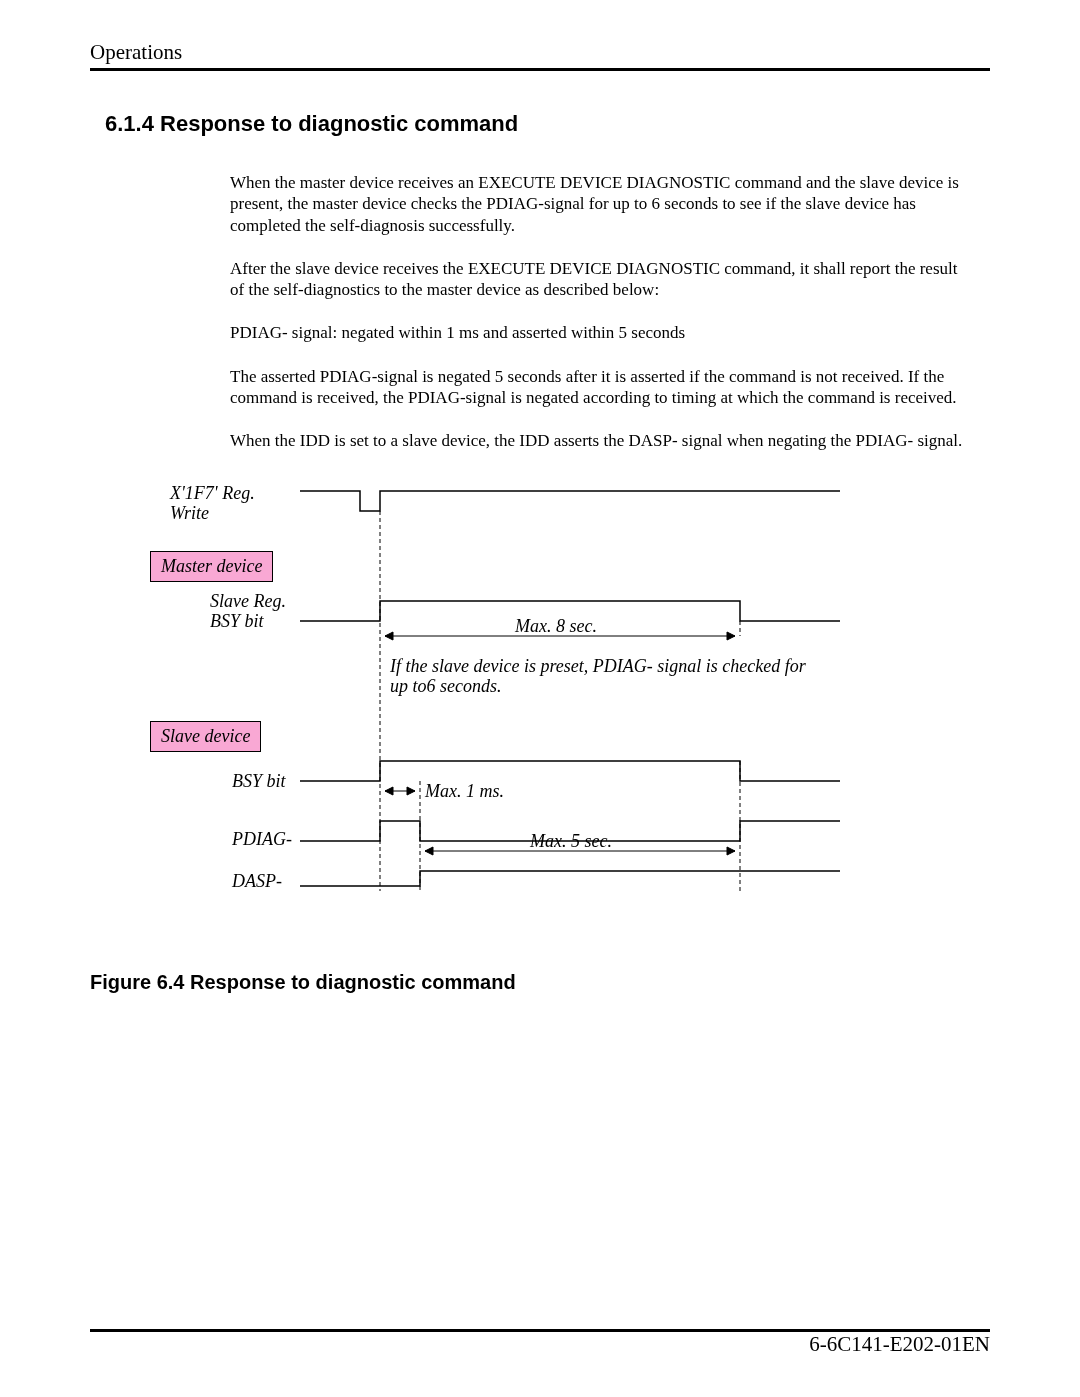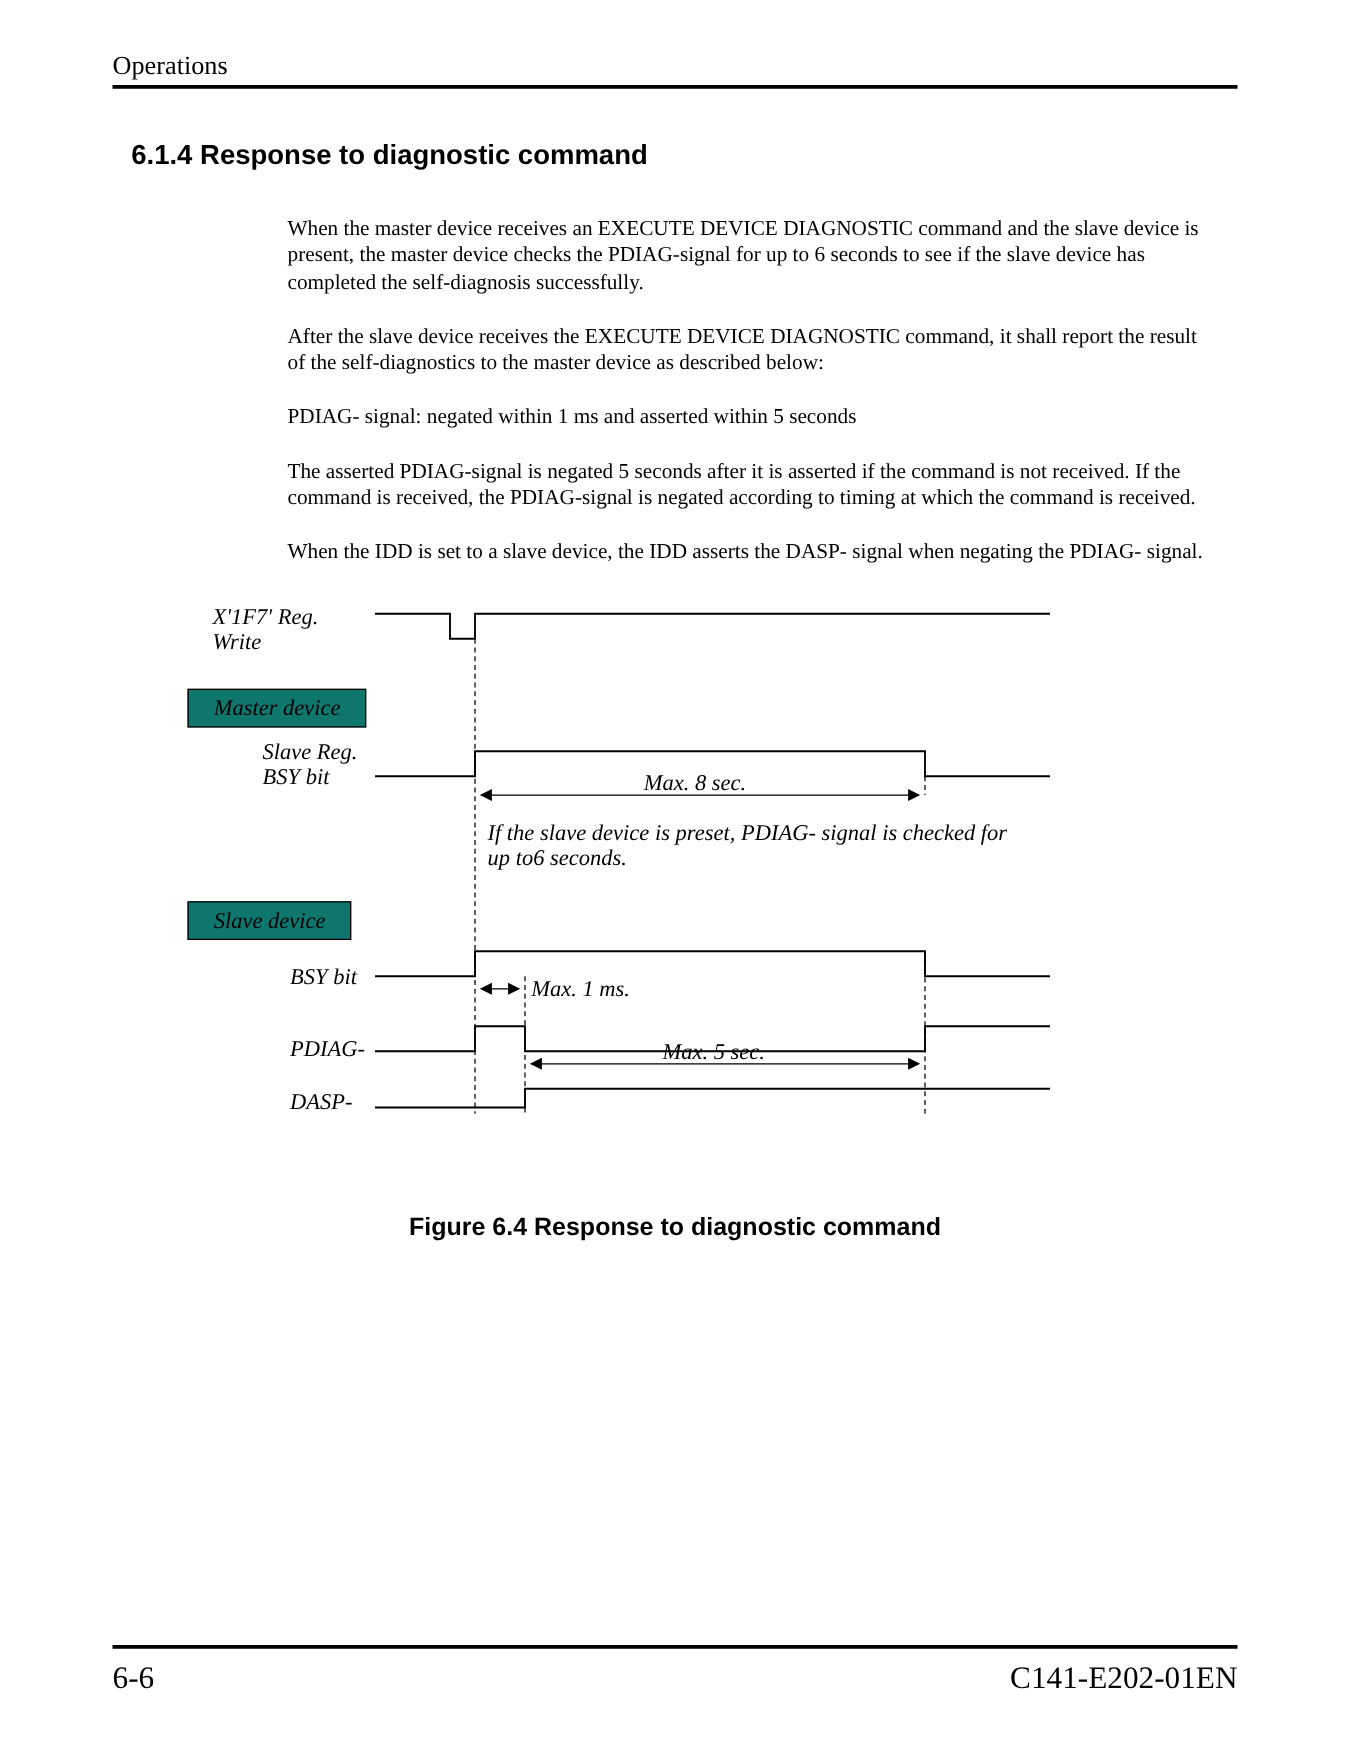--- a/index.html
+++ b/index.html
@@ -46,46 +46,44 @@
     font-size: 18px;
     font-family: "Times New Roman", Times, serif;
     font-style: italic;
   }
   .diagram-area svg {
     position: absolute;
     left: 0;
     top: 0;
   }
   .figure-caption {
-    text-align: center;
     font-family: Arial, Helvetica, sans-serif;
     font-weight: bold;
     font-size: 20px;
     margin-top: 70px;
   }
   .footer {
     position: absolute;
     bottom: 40px;
     left: 90px;
     right: 90px;
     border-top: 3px solid #000;
-    padding-top: 10px;
-    font-size: 25px;
+    font-size: 21px;
     display: flex;
-    justify-content: space-between;
+    justify-content: flex-end;
   }
   .dlabel {
     position: absolute;
     white-space: nowrap;
   }
   .boxlabel {
     position: absolute;
     border: 1px solid #000;
-    padding: 4px 20px;
-    background: #0f766e;
+    padding: 4px 10px;
+    background: #f9a8d4;
     font-size: 18px;
   }
 </style>
 </head>
 <body>
 
 <div class="page">
 
   <div class="header">
     <span>Operations</span>

